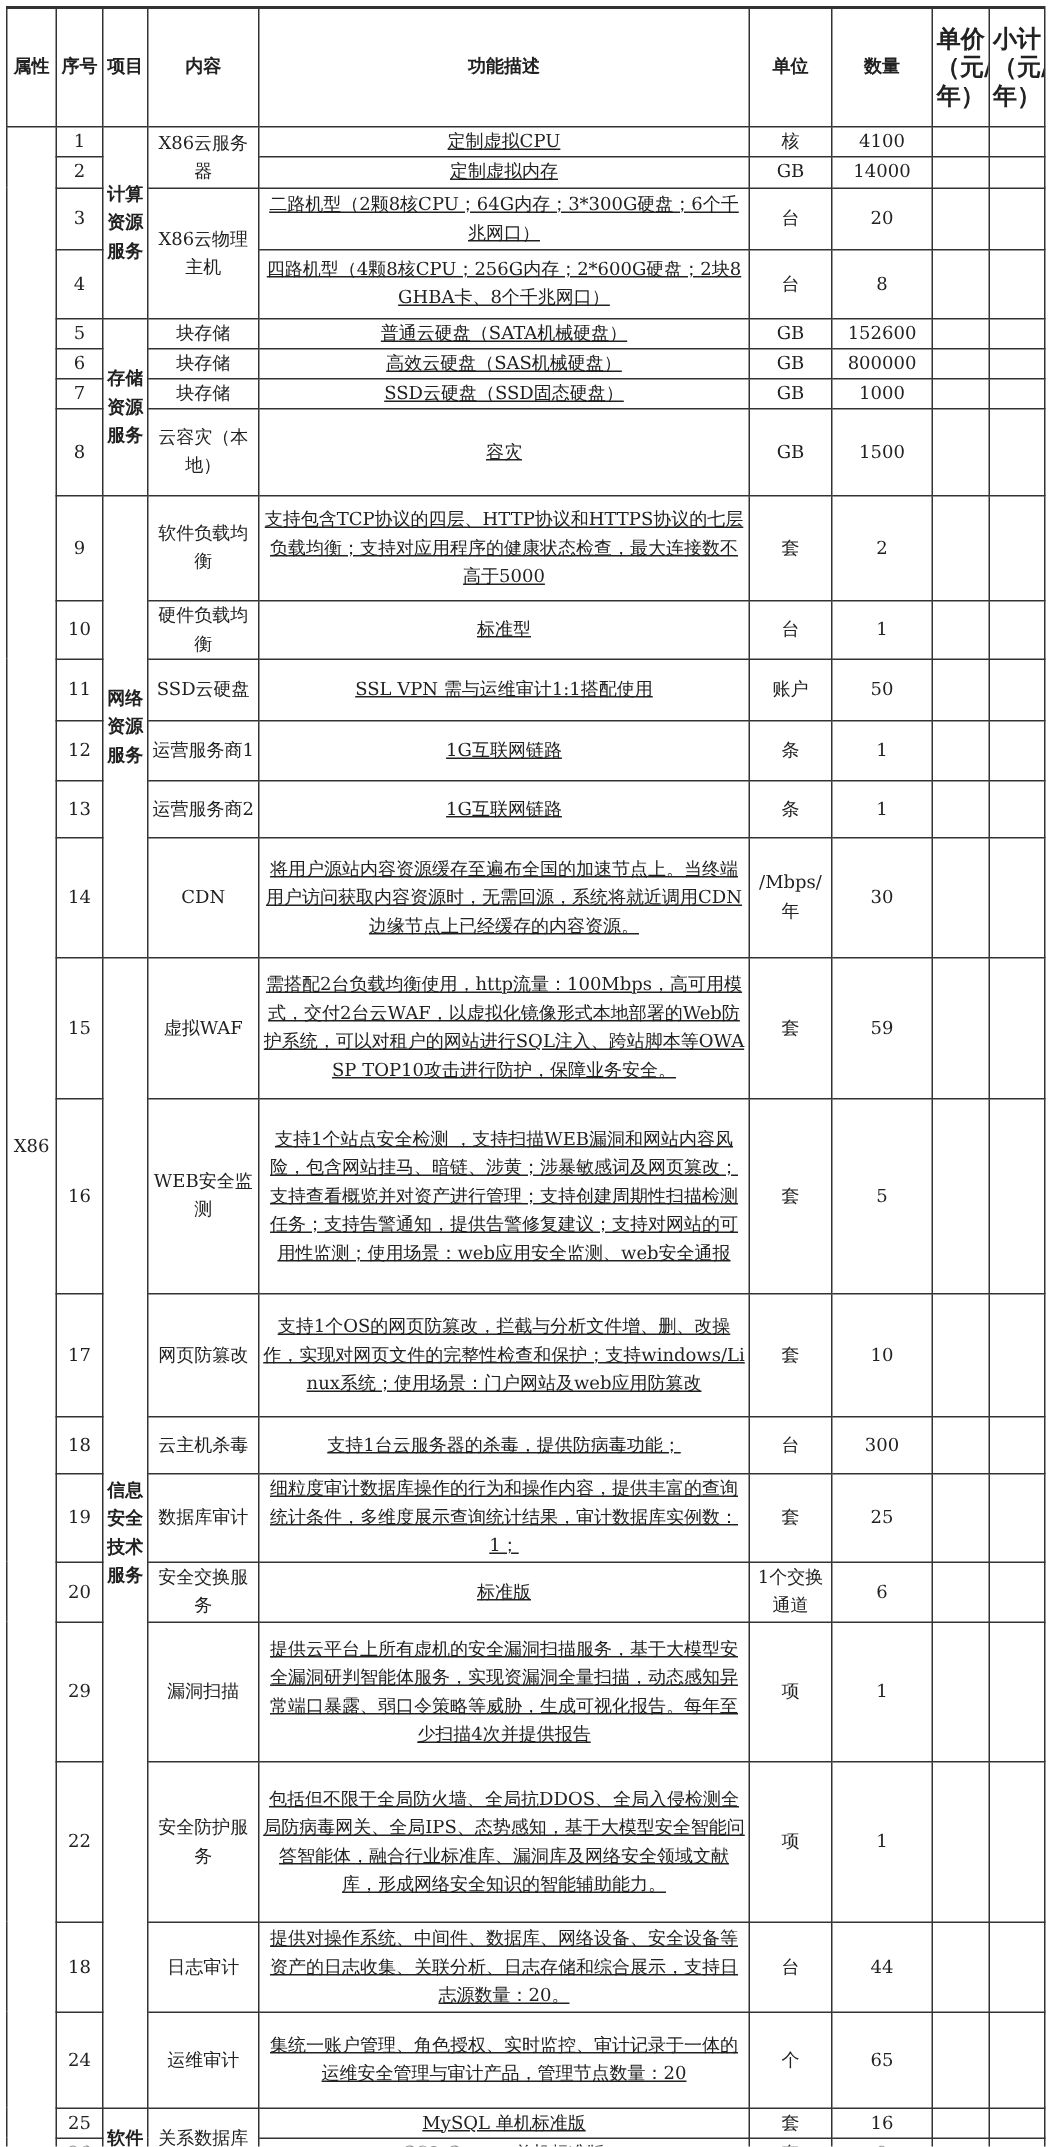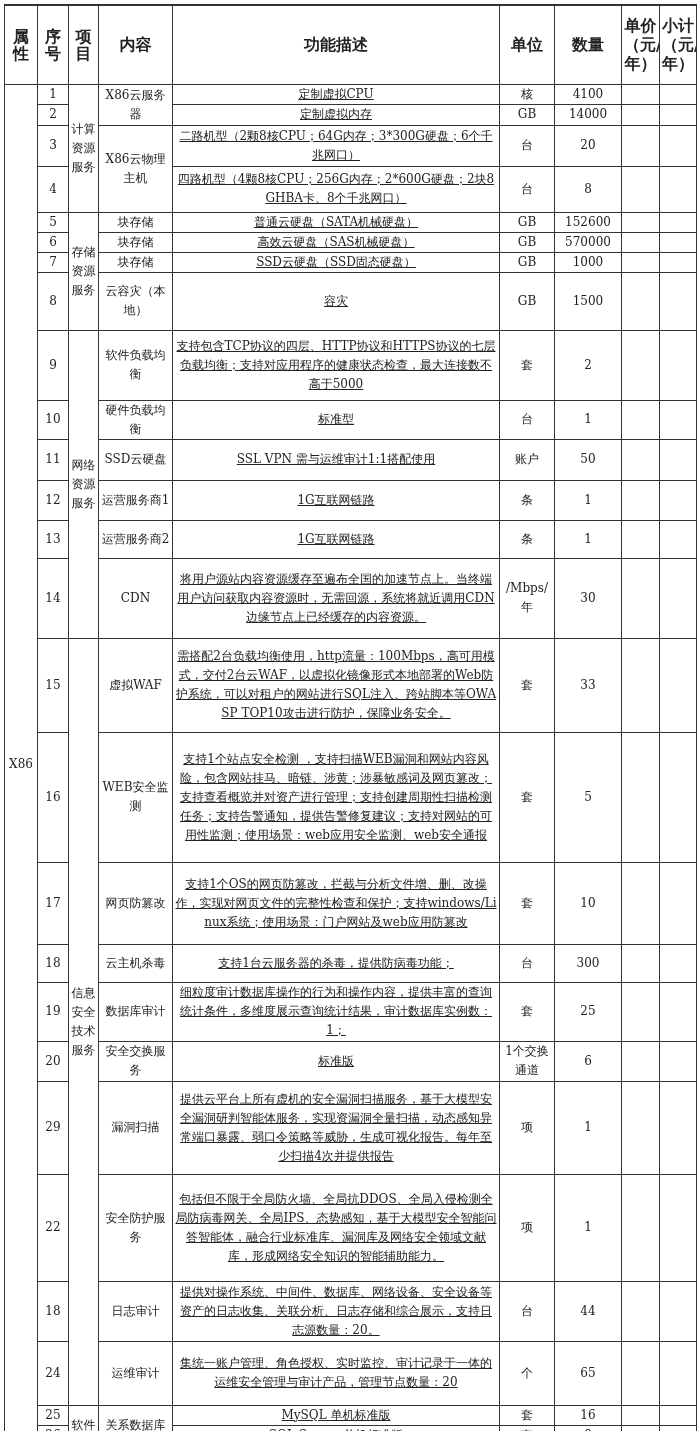--- a/index.html
+++ b/index.html
@@ -17,25 +17,25 @@
     border: 1px solid #333;
     padding: 0 2px;
     text-align: center;
     vertical-align: middle;
     line-height: 19px;
     word-break: break-all;
     overflow: hidden;
   }
   table.grid th {
     font-weight: bold;
-    font-size: 16px;
+    font-size: 12px;
     line-height: 17px;
   }
   table.grid th.narrow { font-size: 16px; line-height: 19px; }
-  td.vert { line-height: 19px; padding: 0 3px; }
+  td.vert { line-height: 19px; padding: 0 3px; font-weight: bold; }
   td.desc { padding: 0 4px; line-height: 19px; text-decoration: underline; }
   table.grid tr:last-child td { border-bottom: 2px solid #333; }
   table.grid { border-top: 2px solid #333; }
 </style>
 </head>
 <body>
 
 <div id="sheet">
 <table class="grid">
   <colgroup>
@@ -111,21 +111,21 @@
     <td>152600</td>
     <td></td>
     <td></td>
   </tr>
 
   <tr style="height:19px">
     <td>6</td>
     <td>块存储</td>
     <td class="desc">高效云硬盘（SAS机械硬盘）</td>
     <td>GB</td>
-    <td>570000</td>
+    <td>800000</td>
     <td></td>
     <td></td>
   </tr>
 
   <tr style="height:20px">
     <td>7</td>
     <td>块存储</td>
     <td class="desc">SSD云硬盘（SSD固态硬盘）</td>
     <td>GB</td>
     <td>1000</td>
@@ -203,21 +203,21 @@
     <td></td>
     <td></td>
   </tr>
 
   <tr style="height:94px">
     <td>15</td>
     <td rowspan="10" class="vert">信息安全技术服务</td>
     <td>虚拟WAF</td>
     <td class="desc">需搭配2台负载均衡使用，http流量：100Mbps，高可用模式，交付2台云WAF，以虚拟化镜像形式本地部署的Web防护系统，可以对租户的网站进行SQL注入、跨站脚本等OWASP TOP10攻击进行防护，保障业务安全。</td>
     <td>套</td>
-    <td>33</td>
+    <td>59</td>
     <td></td>
     <td></td>
   </tr>
 
   <tr style="height:130px">
     <td>16</td>
     <td>WEB安全监测</td>
     <td class="desc">支持1个站点安全检测 ，支持扫描WEB漏洞和网站内容风险，包含网站挂马、暗链、涉黄；涉暴敏感词及网页篡改；支持查看概览并对资产进行管理；支持创建周期性扫描检测任务；支持告警通知，提供告警修复建议；支持对网站的可用性监测；使用场景：web应用安全监测、web安全通报</td>
     <td>套</td>
     <td>5</td>

